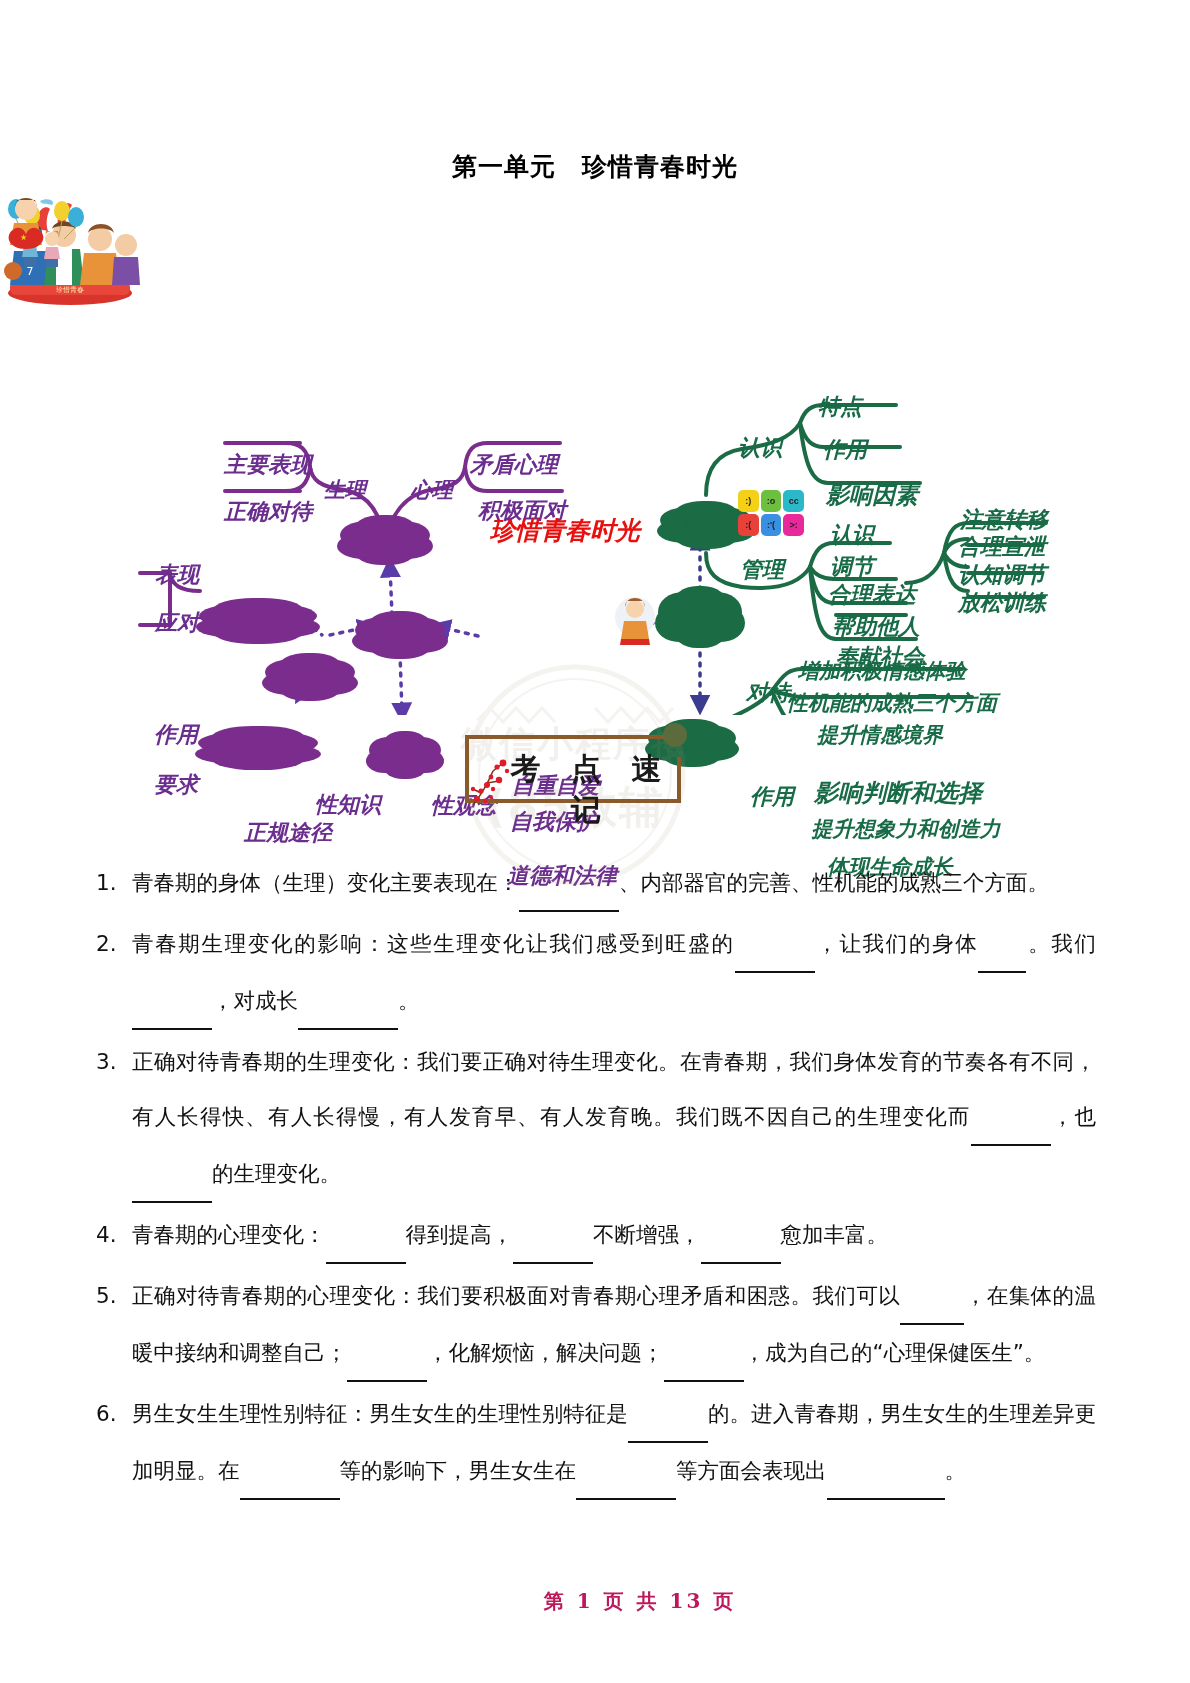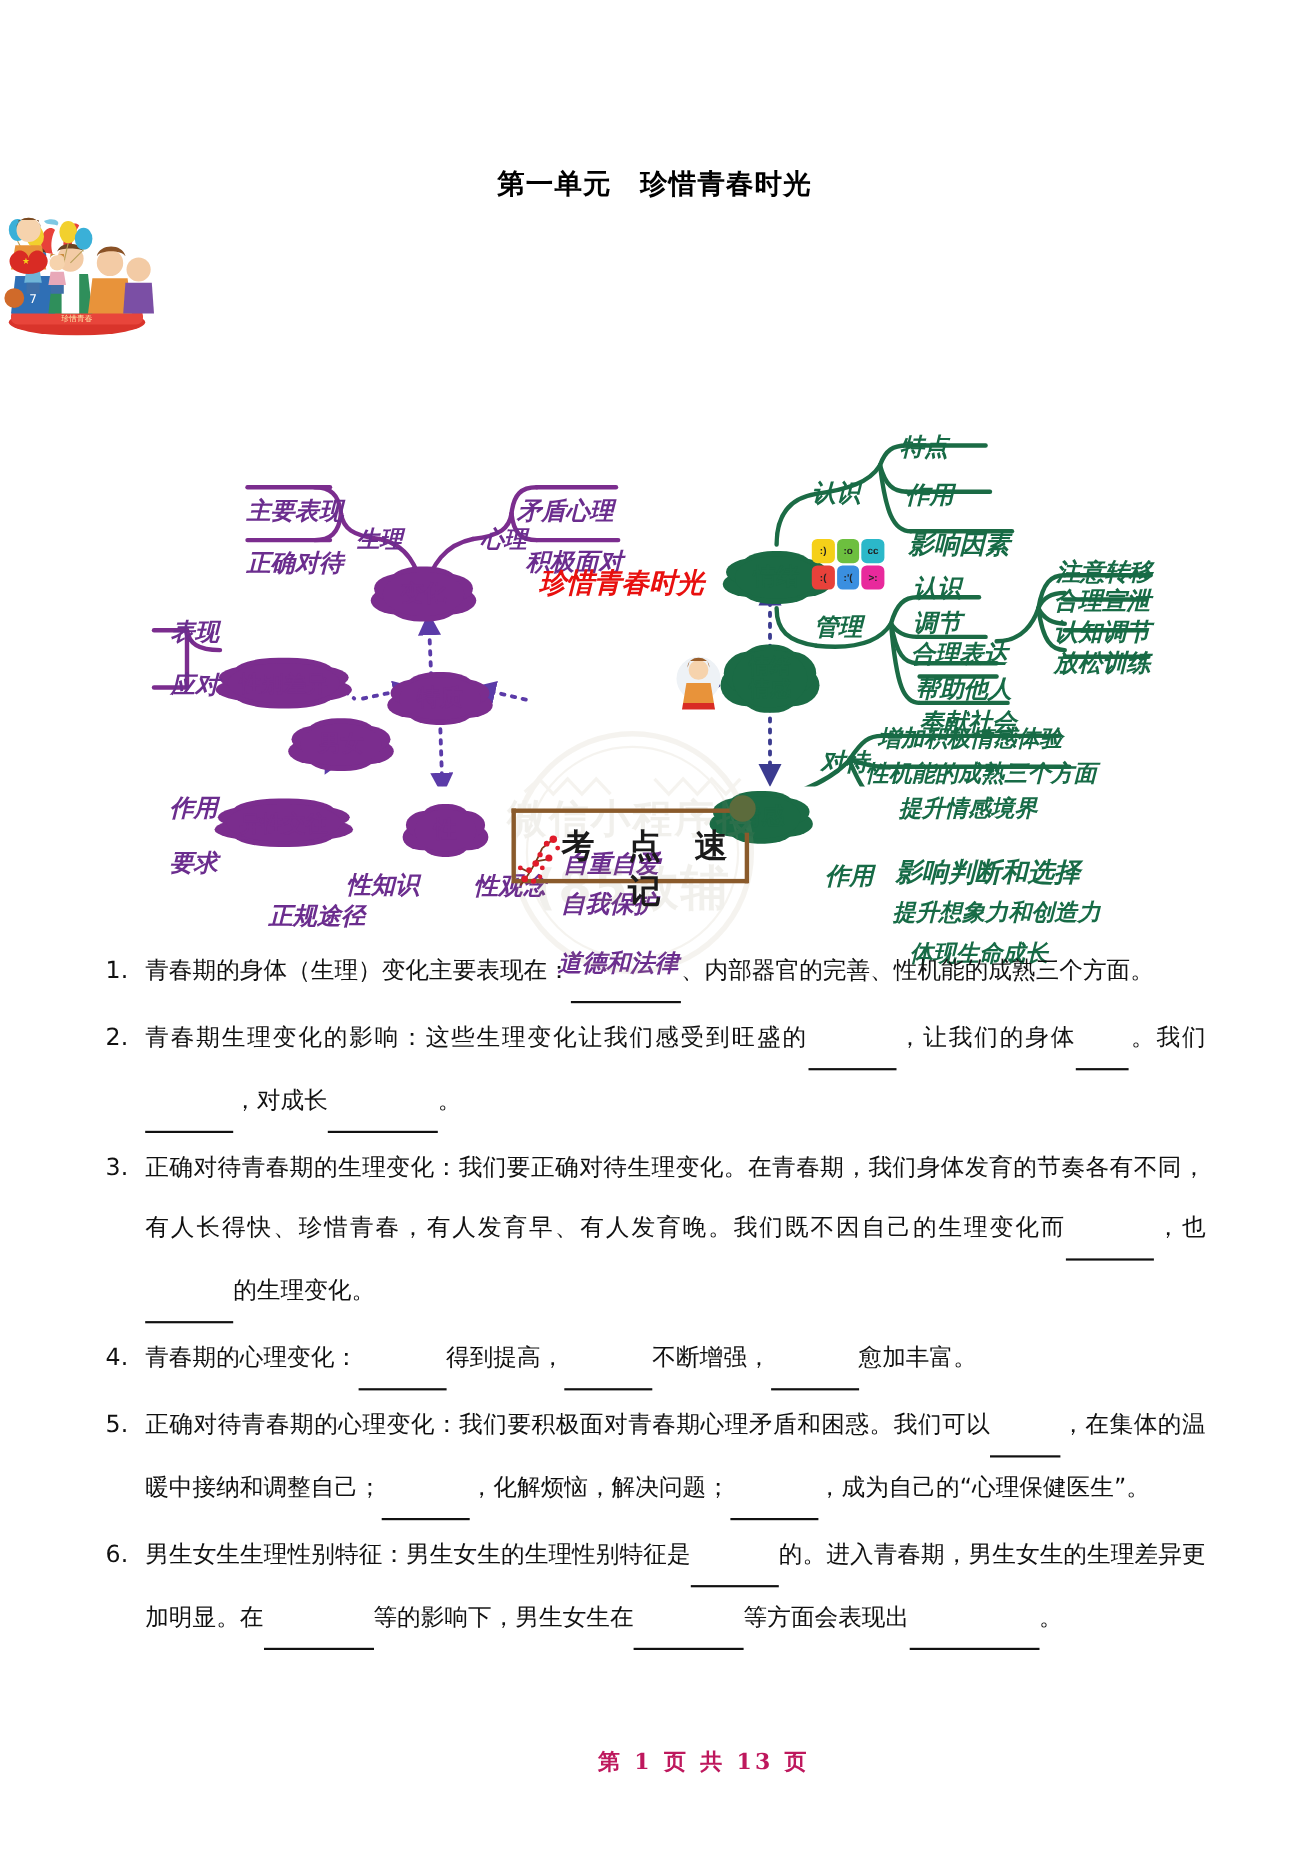--- a/index.html
+++ b/index.html
@@ -279,21 +279,21 @@
     <div class="node purple cloud" style="left:405px;top:560px;width:56px;height:38px;font-size:21px;">性</div>
 
     <div class="node green cloud" style="left:706px;top:330px;width:76px;height:38px;font-size:21px;">情绪</div>
     <div class="node green cloud" style="left:700px;top:422px;width:68px;height:52px;font-size:19px;white-space:pre-line;">情绪
 情感</div>
     <div class="node green cloud" style="left:692px;top:548px;width:72px;height:38px;font-size:21px;">情感</div>
 
     <div class="lbl p italic" style="left:268px;top:270px;font-size:22px;">主要表现</div>
     <div class="lbl p italic" style="left:268px;top:317px;font-size:22px;">正确对待</div>
     <div class="lbl p italic" style="left:345px;top:295px;font-size:21px;">生理</div>
-    <div class="lbl p italic" style="left:458px;top:295px;font-size:21px;">心理</div>
+    <div class="lbl p italic" style="left:432px;top:295px;font-size:21px;">心理</div>
     <div class="lbl p italic" style="left:514px;top:270px;font-size:22px;">矛盾心理</div>
     <div class="lbl p italic" style="left:522px;top:316px;font-size:22px;">积极面对</div>
     <div class="lbl p italic" style="left:177px;top:380px;font-size:22px;">表现</div>
     <div class="lbl p italic" style="left:177px;top:428px;font-size:22px;">应对</div>
     <div class="lbl p italic" style="left:176px;top:540px;font-size:22px;">作用</div>
     <div class="lbl p italic" style="left:176px;top:590px;font-size:22px;">要求</div>
     <div class="lbl p italic" style="left:348px;top:610px;font-size:22px;">性知识</div>
     <div class="lbl p italic" style="left:464px;top:611px;font-size:22px;">性观念</div>
     <div class="lbl p italic" style="left:288px;top:638px;font-size:22px;">正规途径</div>
     <div class="lbl p italic" style="left:556px;top:591px;font-size:22px;">自重自爱</div>
@@ -451,21 +451,21 @@
       <div class="item">
         <span class="num">1.</span>
         <span class="txt"><span>青春期的身体（生理）变化主要表现在：</span><span class="blank b-lg">&nbsp;</span><span>、内部器官的完善、性机能的成熟三个方面。</span></span>
       </div>
       <div class="item">
         <span class="num">2.</span>
         <span class="txt"><span>青春期生理变化的影响：这些生理变化让我们感受到旺盛的</span><span class="blank b-md">&nbsp;</span><span>，让我们的身体</span><span class="blank b-xs">&nbsp;</span><span>。我们</span><span class="blank b-md">&nbsp;</span><span>，对成长</span><span class="blank b-lg">&nbsp;</span><span>。</span></span>
       </div>
       <div class="item">
         <span class="num">3.</span>
-        <span class="txt"><span>正确对待青春期的生理变化：我们要正确对待生理变化。在青春期，我们身体发育的节奏各有不同，有人长得快、珍惜青春，有人发育早、有人发育晚。我们既不因自己的生理变化而</span><span class="blank b-md">&nbsp;</span><span>，也</span><span class="blank b-md">&nbsp;</span><span>的生理变化。</span></span>
+        <span class="txt"><span>正确对待青春期的生理变化：我们要正确对待生理变化。在青春期，我们身体发育的节奏各有不同，有人长得快、有人长得慢，有人发育早、有人发育晚。我们既不因自己的生理变化而</span><span class="blank b-md">&nbsp;</span><span>，也</span><span class="blank b-md">&nbsp;</span><span>的生理变化。</span></span>
       </div>
       <div class="item">
         <span class="num">4.</span>
         <span class="txt"><span>青春期的心理变化：</span><span class="blank b-md">&nbsp;</span><span>得到提高，</span><span class="blank b-md">&nbsp;</span><span>不断增强，</span><span class="blank b-md">&nbsp;</span><span>愈加丰富。</span></span>
       </div>
       <div class="item">
         <span class="num">5.</span>
         <span class="txt"><span>正确对待青春期的心理变化：我们要积极面对青春期心理矛盾和困惑。我们可以</span><span class="blank b-sm">&nbsp;</span><span>，在集体的温暖中接纳和调整自己；</span><span class="blank b-md">&nbsp;</span><span>，化解烦恼，解决问题；</span><span class="blank b-md">&nbsp;</span><span>，成为自己的“心理保健医生”。</span></span>
       </div>
       <div class="item">

